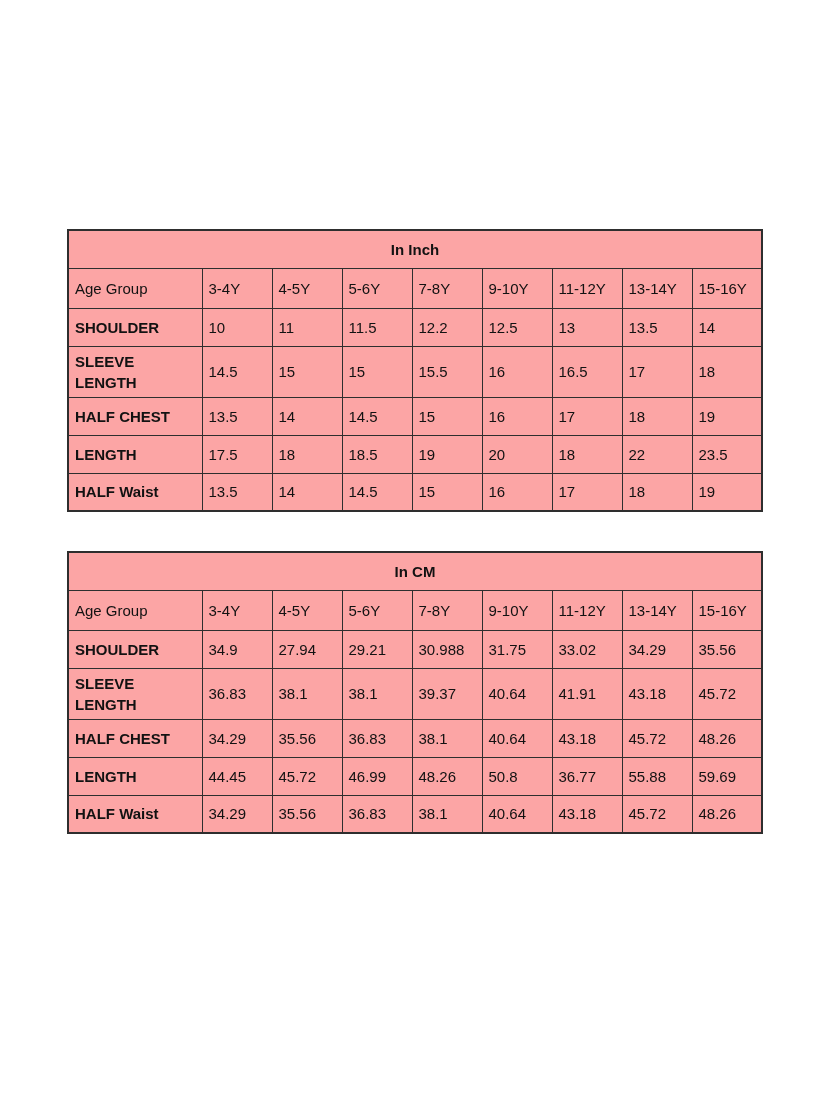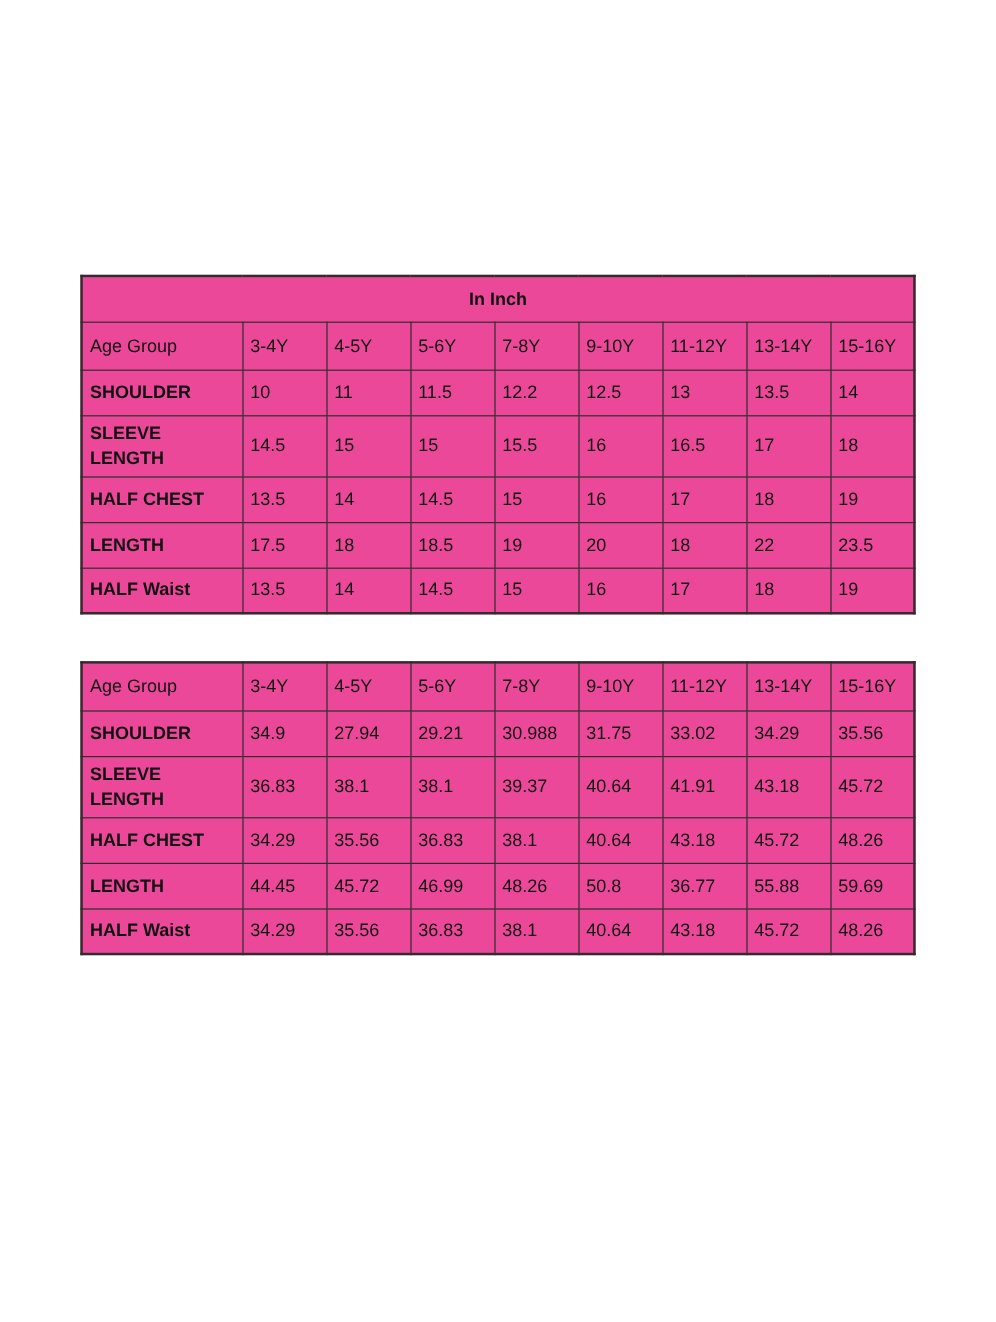--- a/index.html
+++ b/index.html
@@ -14,21 +14,21 @@
     font-family: "Liberation Sans", sans-serif;
     color: #121212;
   }
   .size-table {
     position: absolute;
     left: 67px;
     width: 696px;
     border-collapse: collapse;
     table-layout: fixed;
     border: 2px solid #2e2e2e;
-    background: #ec4899;
+    background: #fca5a5;
   }
   #t0 { top: 229px; }
   #t1 { top: 551px; }
   .size-table col.c0 { width: 134px; }
   .size-table th, .size-table td {
     border: 1px solid #2e2e2e;
     box-sizing: border-box;
     padding: 4px 6px;
     font-size: 15px;
     line-height: 1.4;
@@ -150,20 +150,23 @@
       <col>
       <col>
       <col>
       <col>
       <col>
       <col>
       <col>
       <col>
   </colgroup>
   <thead>
+    <tr class="row-title">
+      <th colspan="9" class="title-cell">In CM</th>
+    </tr>
     <tr class="row-head">
       <th>Age Group</th>
       <th>3-4Y</th>
       <th>4-5Y</th>
       <th>5-6Y</th>
       <th>7-8Y</th>
       <th>9-10Y</th>
       <th>11-12Y</th>
       <th>13-14Y</th>
       <th>15-16Y</th>

